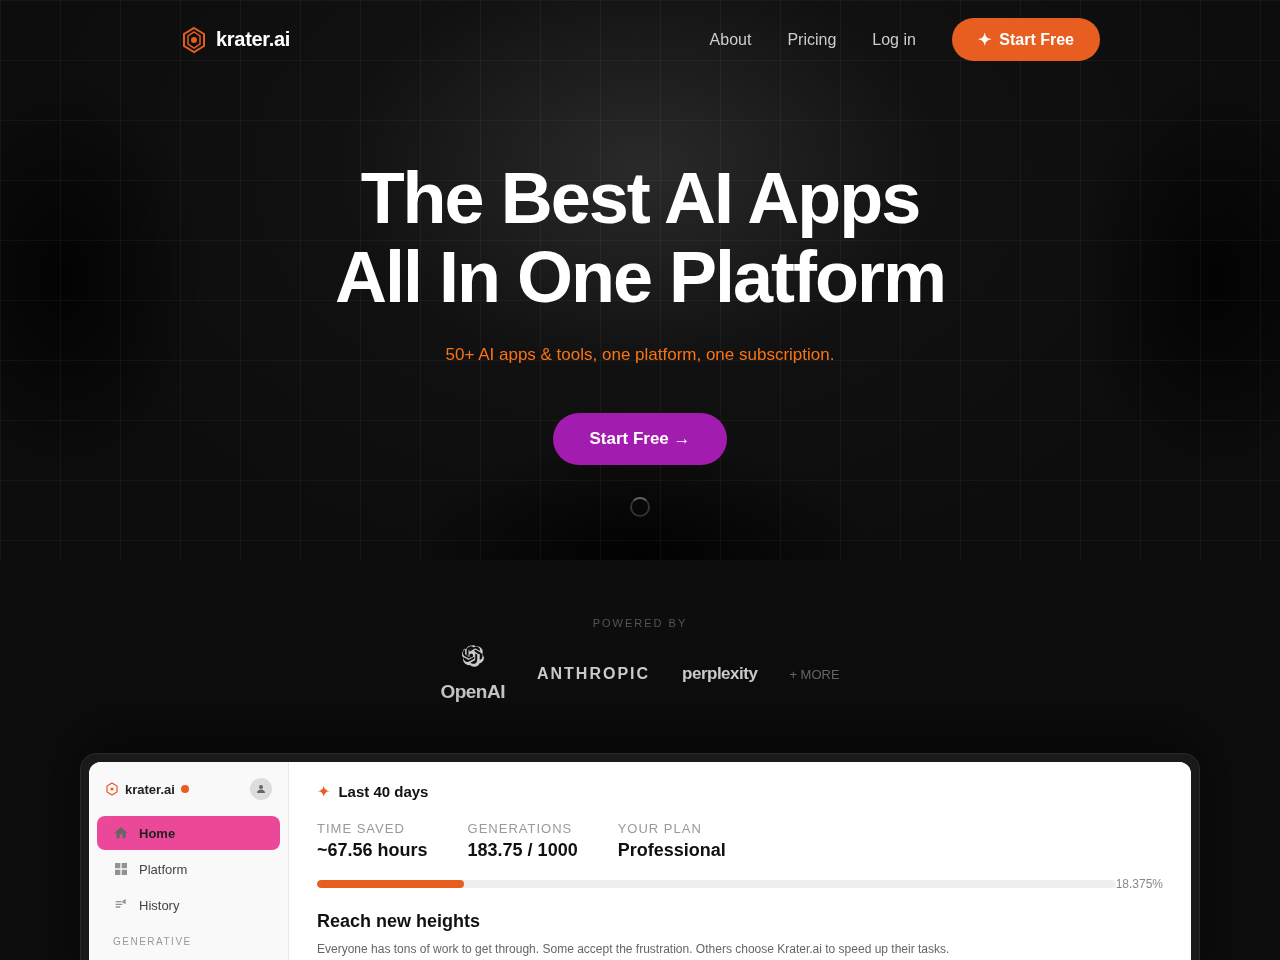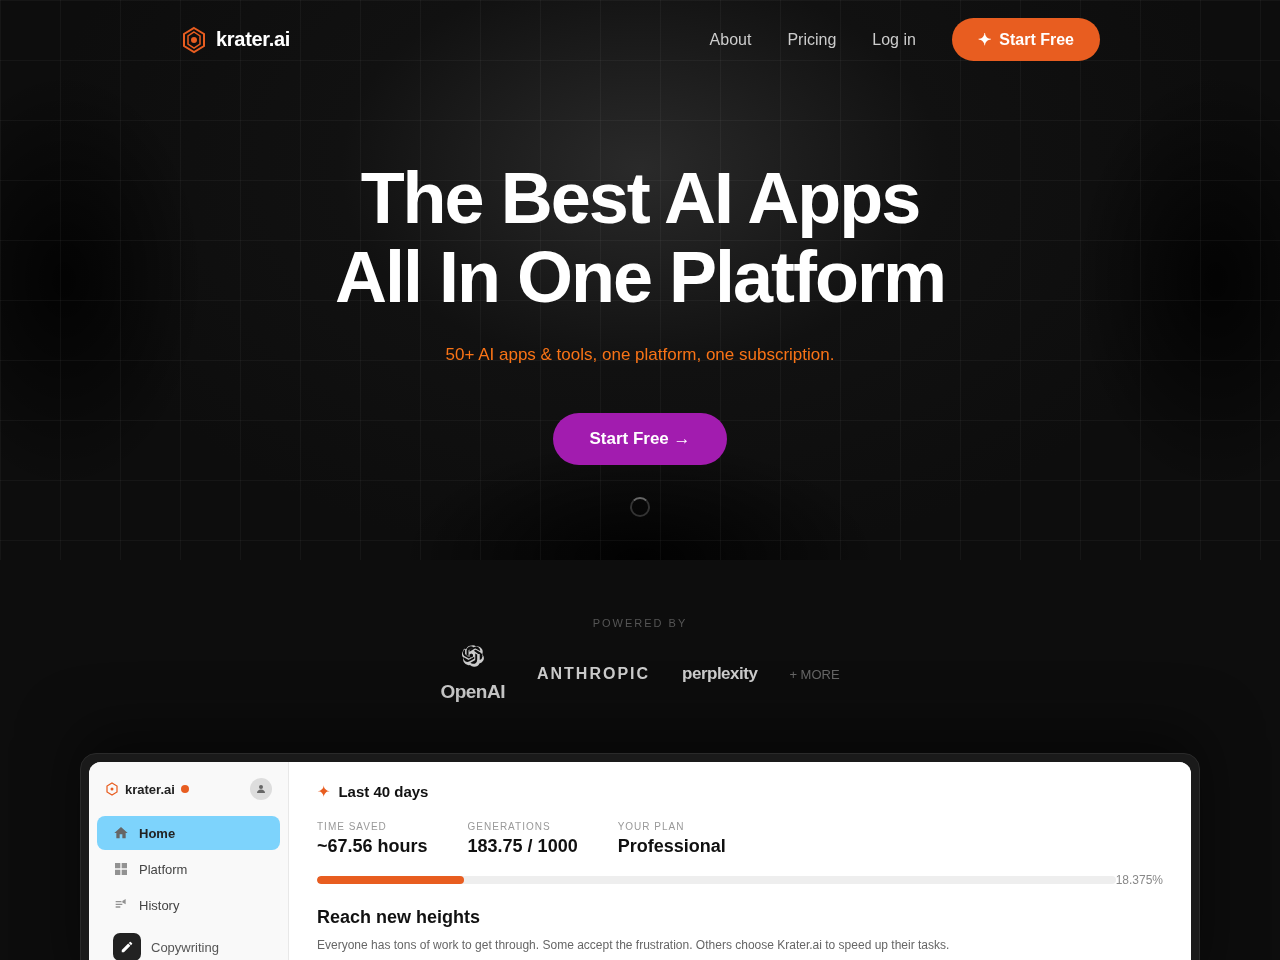--- a/index.html
+++ b/index.html
@@ -241,21 +241,21 @@
       align-items: center;
       gap: 10px;
       padding: 9px 16px;
       cursor: pointer;
       font-size: 13px;
       color: #444;
       border-radius: 8px;
       margin: 0 8px 2px;
     }
     .sidebar-nav-item.active {
-      background: #7dd3fc;
+      background: #ec4899;
       color: #222;
       font-weight: 600;
     }
     .sidebar-icon {
       width: 16px;
       height: 16px;
       color: #666;
       flex-shrink: 0;
     }
     .sidebar-section-label {
@@ -308,21 +308,21 @@
       font-weight: 600;
       color: #111;
     }
     .stats-row {
       display: flex;
       gap: 40px;
       margin-bottom: 16px;
     }
     .stat-item {}
     .stat-label {
-      font-size: 10px;
+      font-size: 13px;
       letter-spacing: 1px;
       color: #999;
       text-transform: uppercase;
       margin-bottom: 4px;
     }
     .stat-value {
       font-size: 18px;
       font-weight: 700;
       color: #111;
     }
@@ -454,20 +454,21 @@
           </svg>
           <span>Platform</span>
         </div>
         <div class="sidebar-nav-item">
           <svg class="sidebar-icon" viewBox="0 0 24 24" fill="currentColor">
             <path d="M4 6h10v2H4zm0 4h10v2H4zm0 4h7v2H4zM19 3l-7 4 7 4V3z" opacity="0.7"></path>
           </svg>
           <span>History</span>
         </div>
 
+        <div class="sidebar-section-label">GENERATIVE</div>
 
         <div class="sidebar-sub-item">
           <div class="sidebar-sub-icon">
             <svg width="14" height="14" viewBox="0 0 24 24" fill="#fff">
               <path d="M3 17.25V21h3.75L17.81 9.94l-3.75-3.75L3 17.25zM20.71 7.04a1 1 0 0 0 0-1.41l-2.34-2.34a1 1 0 0 0-1.41 0l-1.83 1.83 3.75 3.75 1.83-1.83z"></path>
             </svg>
           </div>
           <span>Copywriting</span>
         </div>
 

